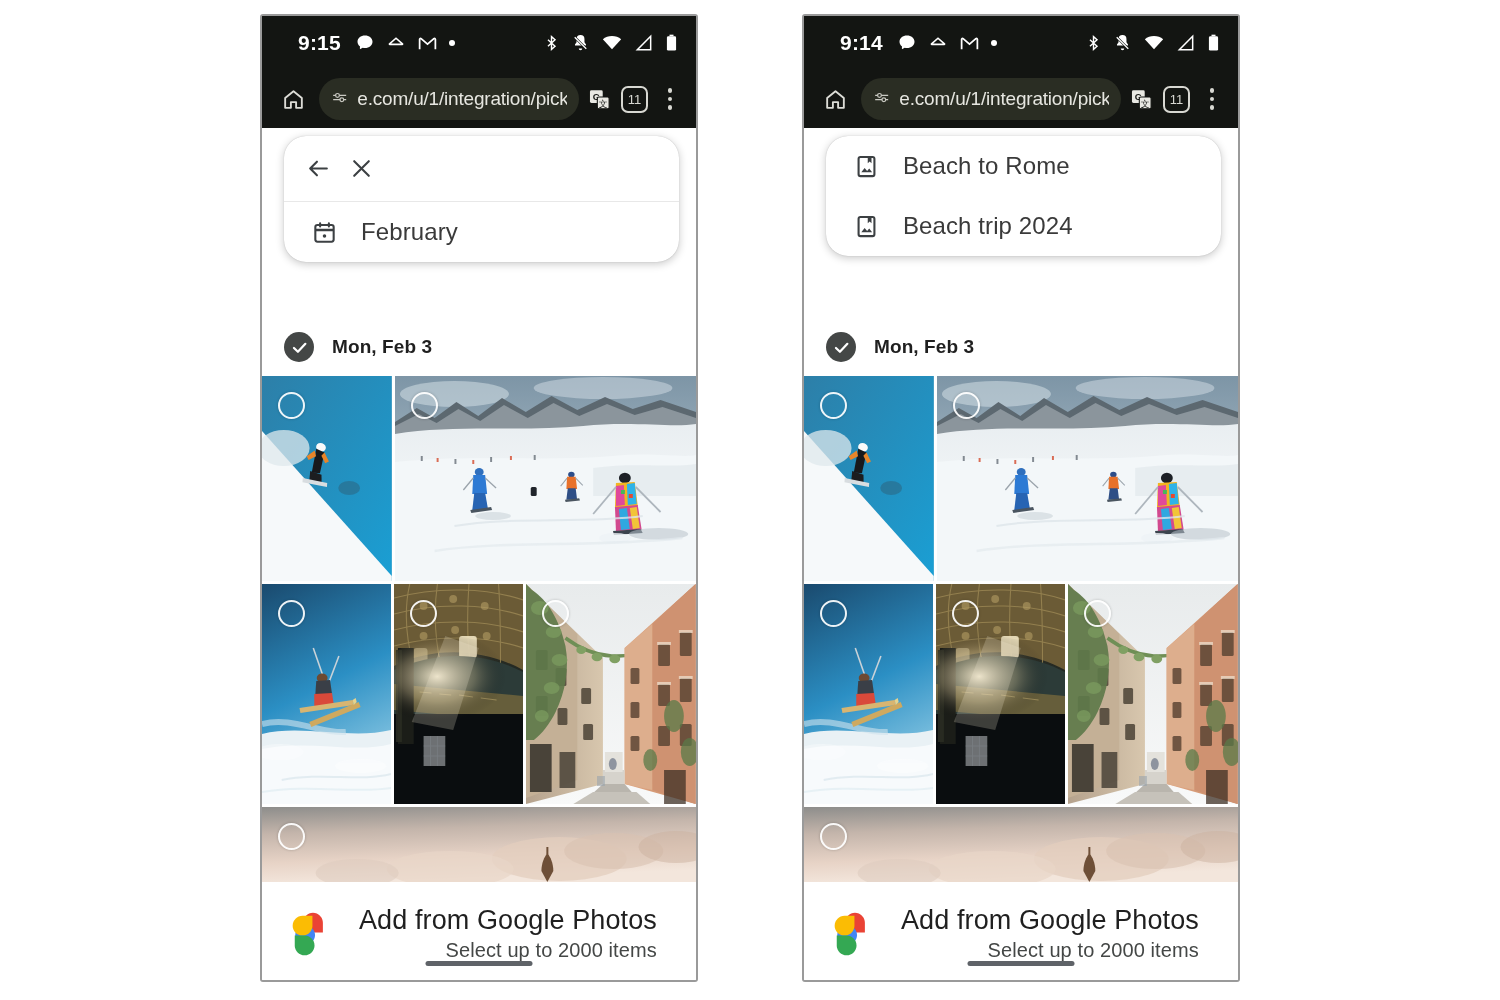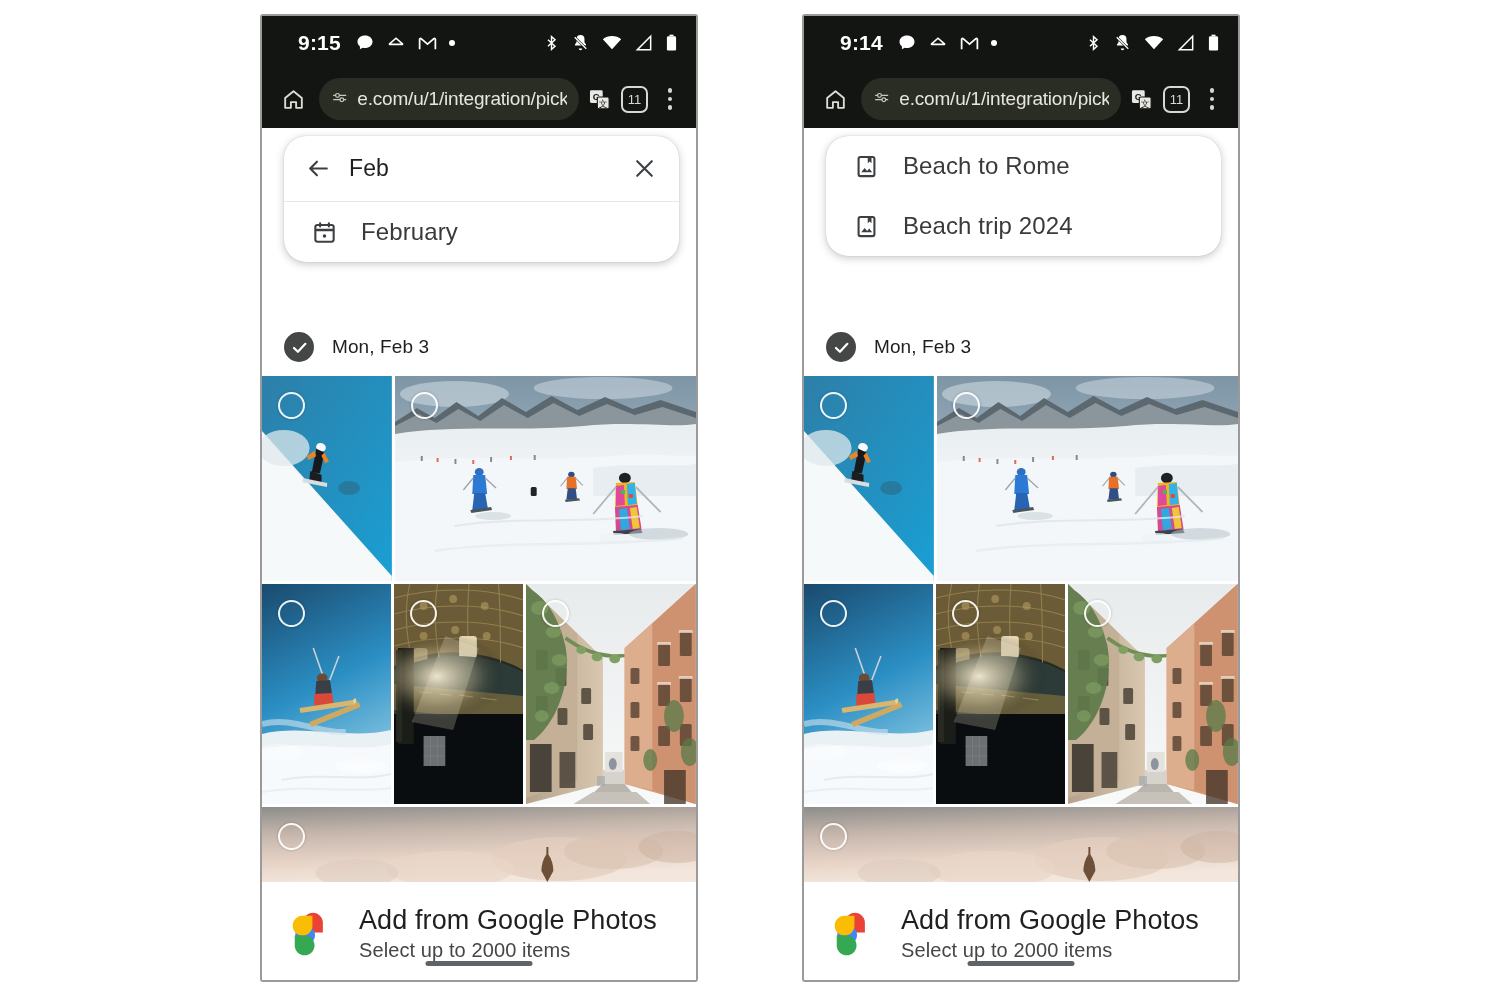--- a/index.html
+++ b/index.html
@@ -9,20 +9,21 @@
     font-family: "Liberation Sans", sans-serif;
     overflow: hidden;
   }
   .stage {
     position: relative;
     width: 1500px; height: 1000px;
     display: flex;
     justify-content: center;
     gap: 104px;
     padding-top: 14px;
+    text-align: right;
   }
 
   
   .phone {
     position: relative;
     width: 438px; height: 968px;
     background: #000;
     border: 2px solid #9a9a9a;
     border-radius: 3px;
     overflow: hidden;
@@ -163,21 +164,21 @@
   }
   .check-circle {
     width: 30px; height: 30px;
     border-radius: 50%;
     background: #444746;
     display: flex; align-items: center; justify-content: center;
     flex: 0 0 auto;
   }
   .date-label {
     font-size: 19px;
-    font-weight: normal;
+    font-weight: bold;
     color: #1f1f1f;
     letter-spacing: 0.1px;
   }
 
   
   .grid {
     position: absolute;
     left: 0; right: 0;
     top: 248px; bottom: 0;
     background: #ffffff;
@@ -311,23 +312,20 @@
         </span>
     </div>
 
     <div class="pagebody">
 
       <div class="searchcard">
         <div class="searchrow">
           <svg width="25" height="25" viewBox="0 0 24 24">
               <path fill="none" stroke="#3c4043" stroke-width="2" stroke-linecap="round" stroke-linejoin="round" d="M20 12H4m0 0 6.5-6.5M4 12l6.5 6.5"></path>
             </svg>
-          <span class="search-query">
-              <span>Feb</span>
-            </span>
           <svg width="25" height="25" viewBox="0 0 24 24">
               <path fill="none" stroke="#3c4043" stroke-width="2" stroke-linecap="round" d="M5 5 19 19M19 5 5 19"></path>
             </svg>
         </div>
         <div class="sugg-row">
           <span class="sugg-icon">
             <svg width="25" height="25" viewBox="0 0 24 24">
                 <rect x="3.2" y="4.8" width="17.6" height="16" rx="2" fill="none" stroke="#3c4043" stroke-width="2"></rect>
                 <path stroke="#3c4043" stroke-width="2.6" d="M3.2 9.6h17.6"></path>
                 <path stroke="#3c4043" stroke-width="2" stroke-linecap="round" d="M7.8 3.2v3M16.2 3.2v3"></path>

